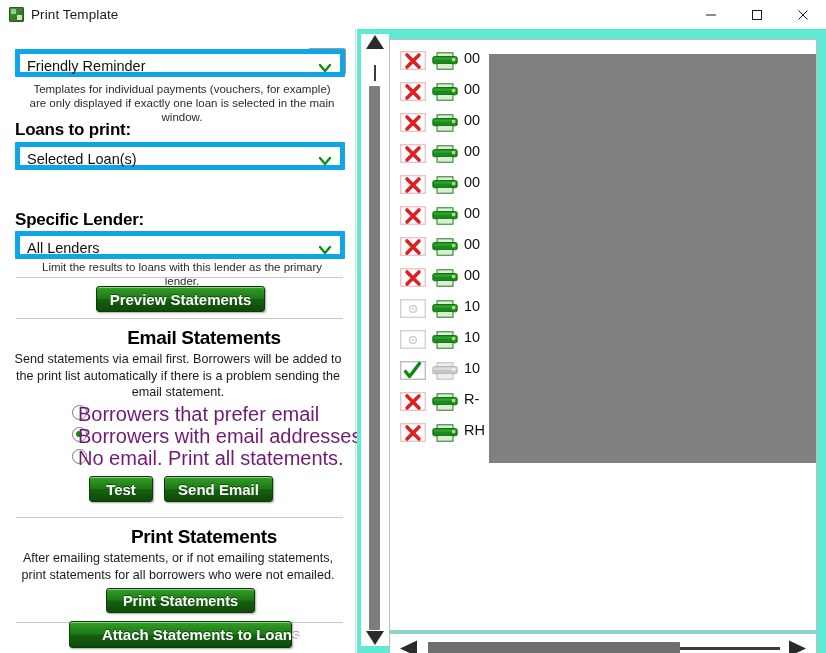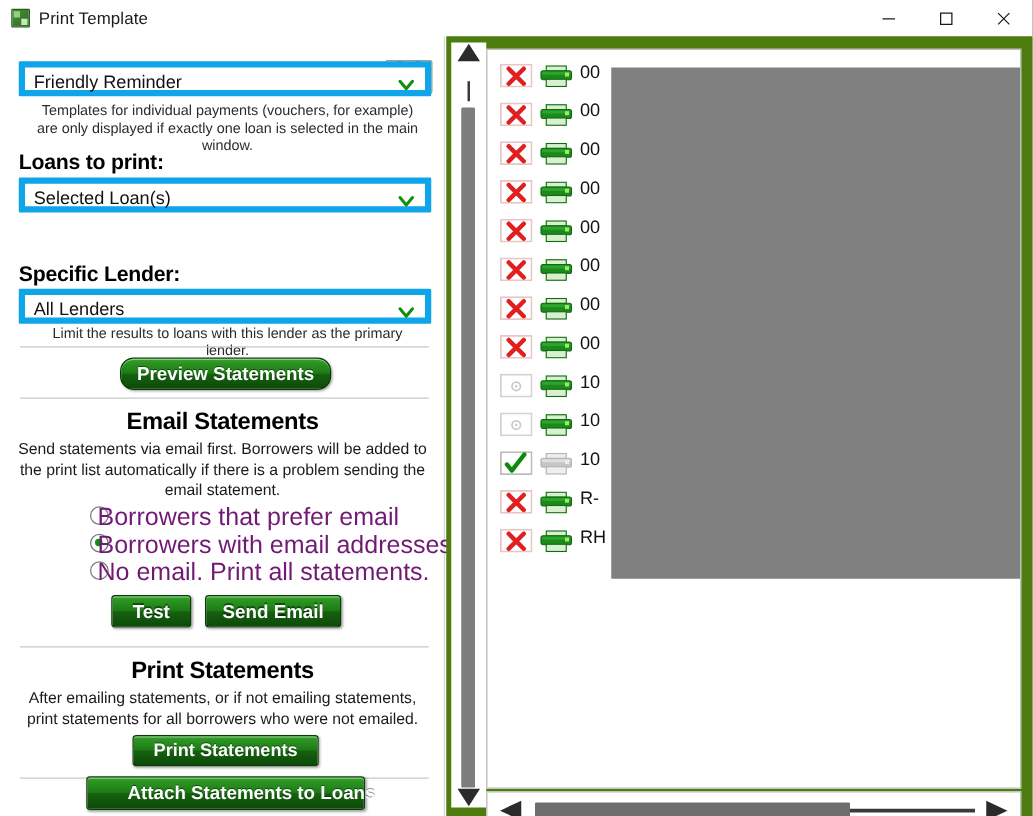--- a/index.html
+++ b/index.html
@@ -74,21 +74,21 @@
   }
   .hint{
     position:absolute;left:24px;width:316px;
     font-size:11.5px;color:#2b2b2b;text-align:center;line-height:14px;
   }
   .hrule{
     position:absolute;left:16px;width:327px;height:1px;background:#c9c9c9;
   }
   .grp-title{
     position:absolute;width:356px;text-align:center;
-    font-weight:bold;font-size:19px;color:#000;letter-spacing:-0.3px;
+    font-weight:bold;font-size:19px;color:#000;letter-spacing:-0.3px;padding-left:26px;
   }
   .grp-desc{
     position:absolute;width:330px;left:13px;text-align:center;
     font-size:12.6px;color:#1b1b1b;line-height:16.5px;
   }
   
   .gbtn{
     position:absolute;
     background:linear-gradient(to bottom,#35a72a 0%,#2d9622 12%,#1d7a16 48%,#15610f 52%,#0d4a09 100%);
     border:1px solid #0d3b08;
@@ -123,21 +123,21 @@
   #help-btn{
     position:absolute;left:308px;top:19px;width:38px;height:27px;
     background:linear-gradient(to bottom,#f2f2f2 0%,#d9d9d9 100%);
     border:1px solid #9a9a9a;border-radius:2px;
     overflow:hidden;box-sizing:border-box;
   }
 
   
   #right-wrap{
     position:absolute;left:357px;top:29px;width:469px;height:624px;
-    background:#4d7c0f;
+    background:#5eead4;
   }
   #vscroll{
     position:absolute;left:4px;top:5px;width:28px;height:612px;
     background:#ffffff;
   }
   .vs-arrow{position:absolute;left:4px;width:20px;height:16px;}
   #vs-thumb{
     position:absolute;left:8px;top:52px;width:11px;height:544px;
     background:#7d7d7d;border-radius:1px;
   }
@@ -237,21 +237,21 @@
   <div class="combo" style="top:202px;">
     <span class="combo-text">All Lenders</span>
     <svg class="combo-arrow" viewBox="0 0 14 14">
       <path d="M2 4 L7 10 L12 4" fill="none" stroke="#0e8f0e" stroke-width="2.4" stroke-linecap="round" stroke-linejoin="round"></path>
     </svg>
   </div>
   <div class="hint" style="top:231px;">Limit the results to loans with this lender as the primary lender.</div>
 
   <div class="hrule" style="top:248px;"></div>
 
-  <button class="gbtn" style="left:96px;top:257px;width:169px;height:26px;font-size:15px;border-radius:11px;">Preview Statements</button>
+  <button class="gbtn" style="left:96px;top:257px;width:169px;height:26px;font-size:15px;">Preview Statements</button>
 
   <div class="hrule" style="top:289px;"></div>
 
   <div class="grp-title" style="top:298px;">Email Statements</div>
   <div class="grp-desc" style="top:322px;">Send statements via email first.  Borrowers will be added to the print list automatically if there is a problem sending the email statement.</div>
 
   <div class="radio-row" style="top:374px;">
     <span class="radio-mark"></span>
     <span class="radio-label">Borrowers that prefer email</span>
   </div>

